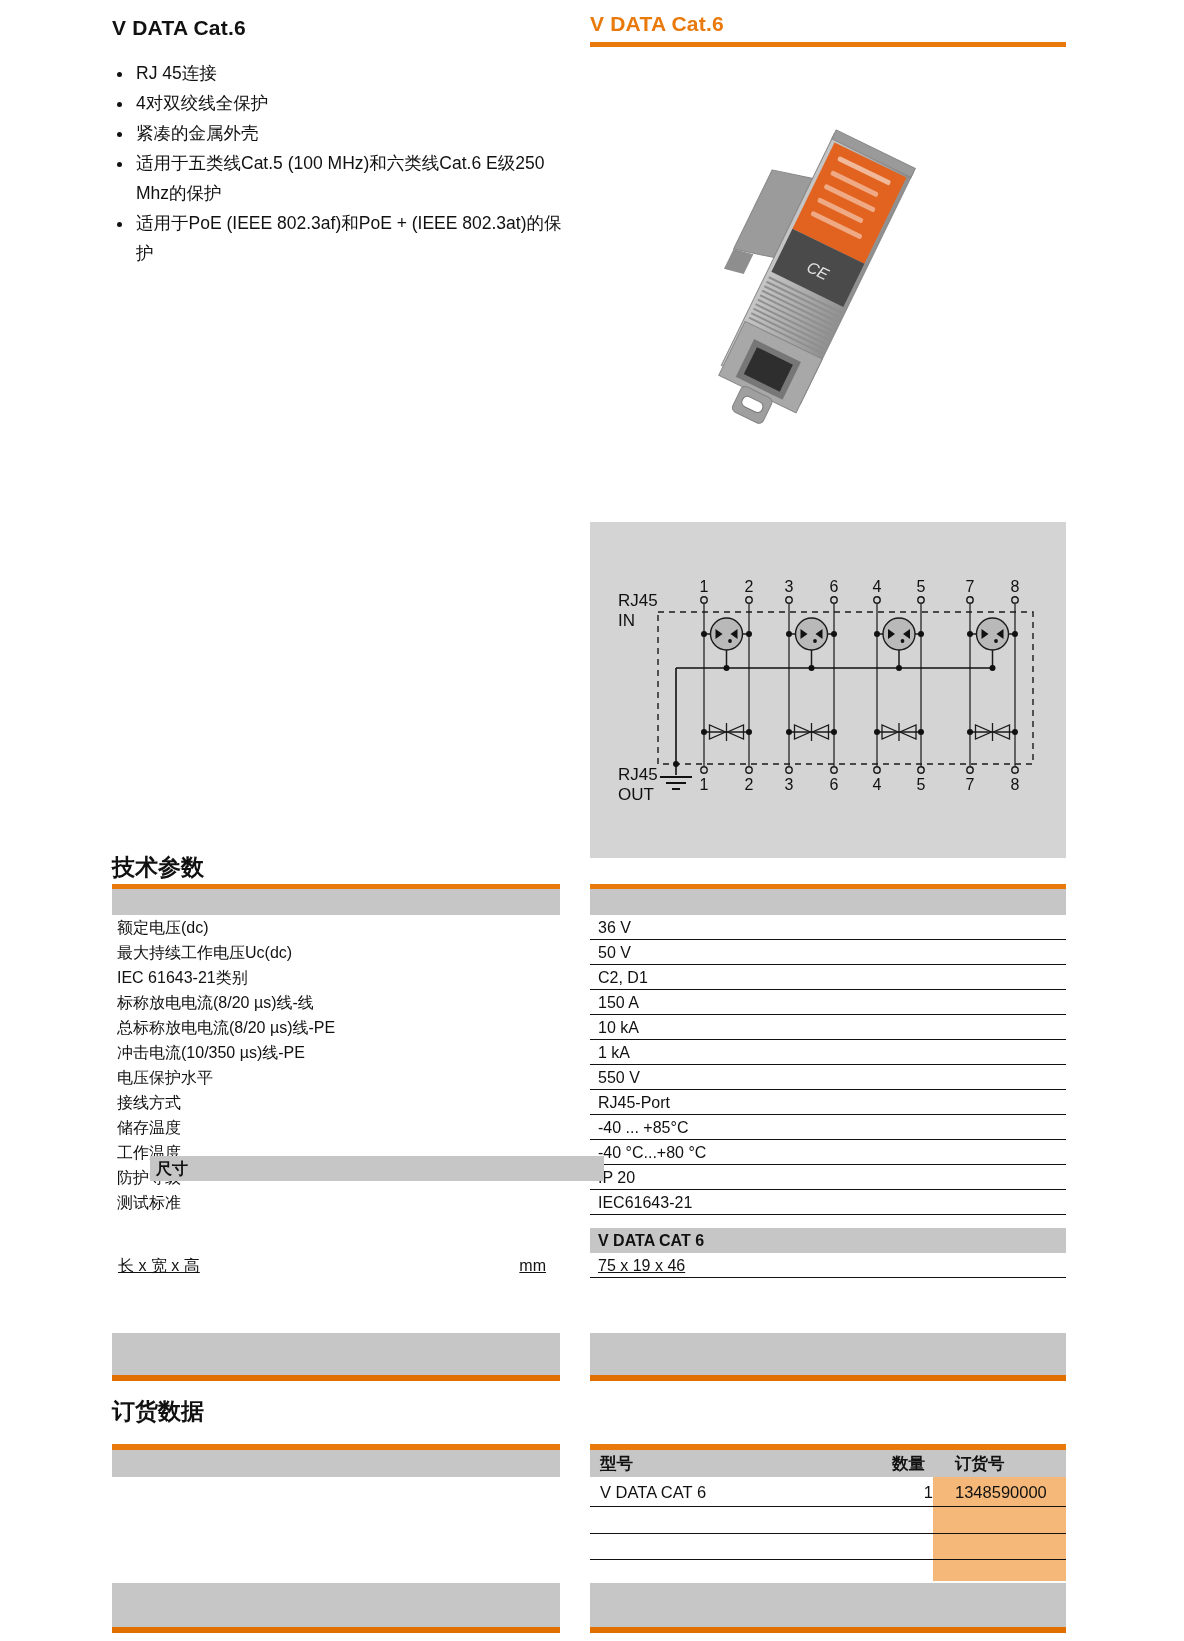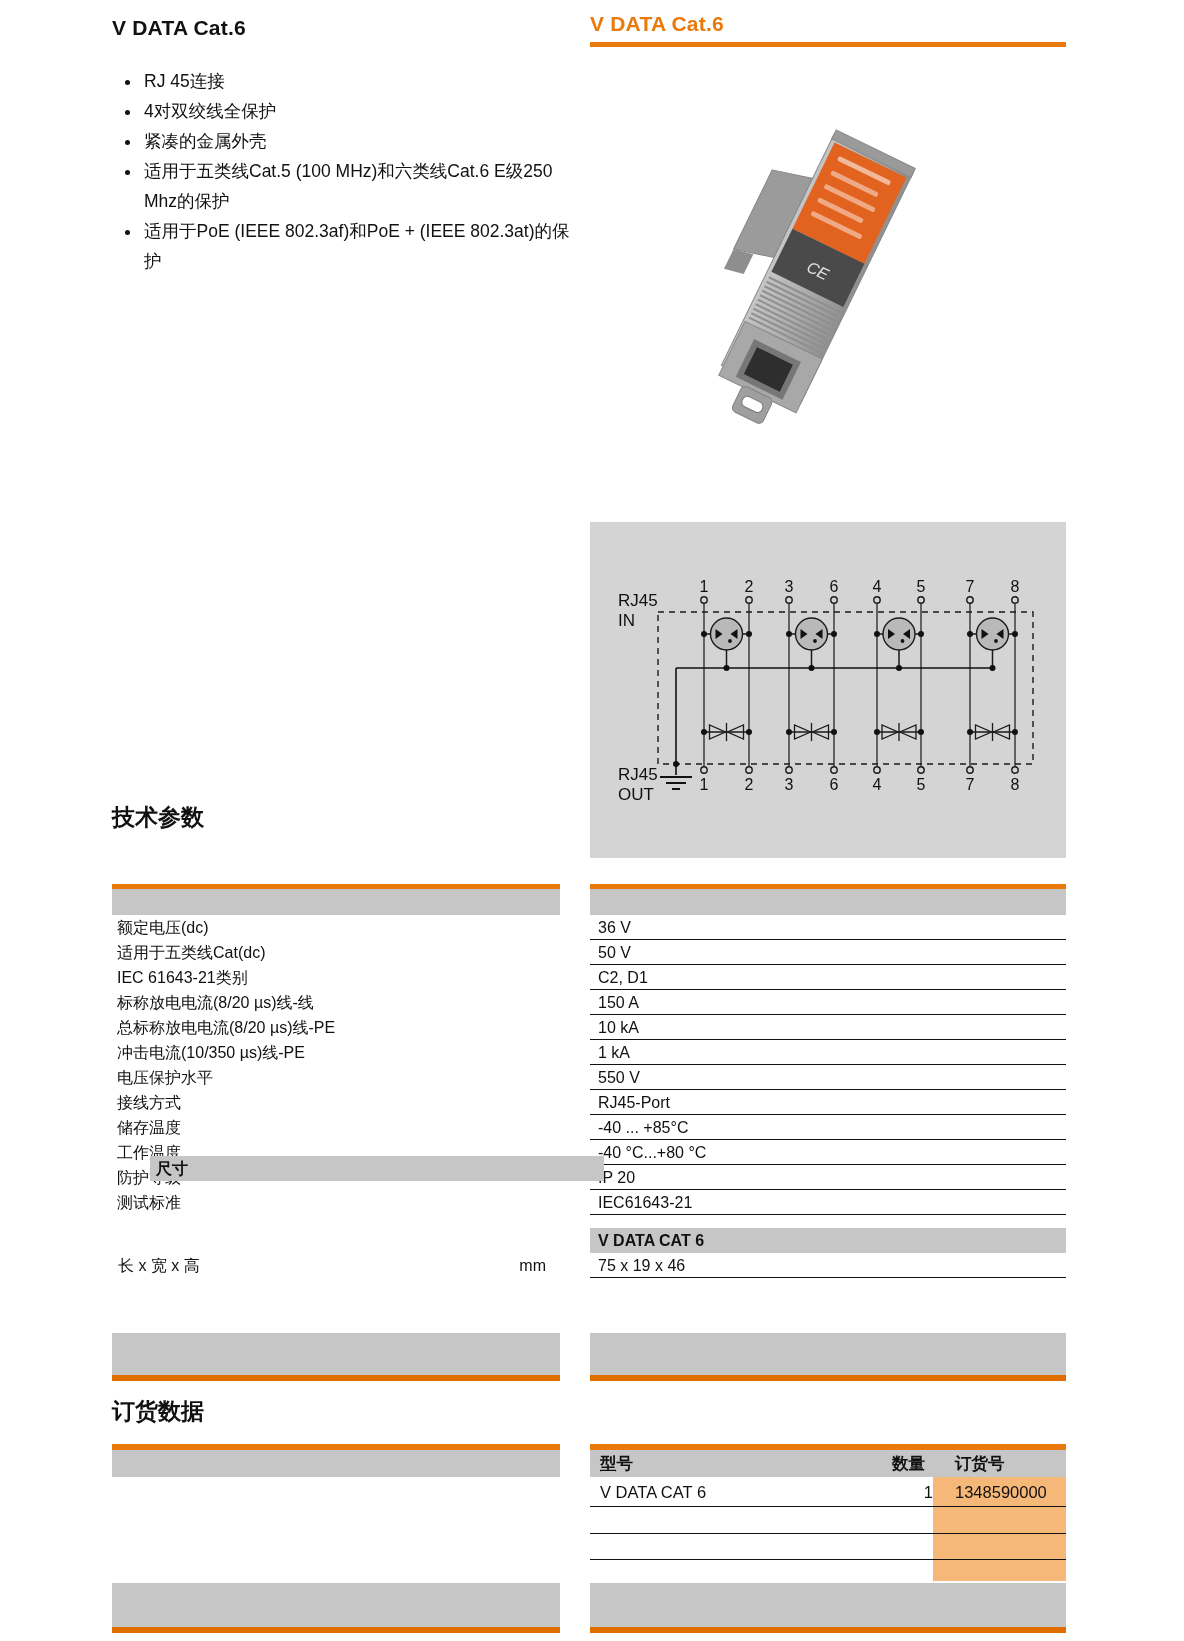--- a/index.html
+++ b/index.html
@@ -9,28 +9,28 @@
   
   .h-title{font-size:21px;font-weight:bold;letter-spacing:0.2px;}
   .h-title.orange{color:var(--accent);}
   .h-section{font-size:23px;font-weight:bold;}
   
   .rule{background:var(--accent);height:5px;}
   .rule-thick{background:var(--accent);height:6px;}
   .band{background:var(--bandgray);}
   .band-borderbottom{border-bottom:6px solid var(--deep);}
   
-  ul.features{margin:8px;padding:0 0 0 22px;width:430px;font-size:17.5px;line-height:30px;}
+  ul.features{margin:0;padding:0 0 0 22px;width:430px;font-size:17.5px;line-height:30px;}
   ul.features li{padding-left:2px;}
   
   .trow{height:25px;line-height:25px;font-size:16px;box-sizing:border-box;white-space:nowrap;}
   .trow.label{padding-left:5px;}
   .trow.value{padding-left:8px;border-bottom:1.4px solid #111;}
   .dimband{font-weight:bold;padding-left:6px;font-size:16px;line-height:25px;height:25px;}
-  .dimrow{height:25px;line-height:25px;font-size:16px;box-sizing:border-box;display:flex;}
+  .dimrow{height:25px;line-height:25px;font-size:16px;box-sizing:border-box;display:flex;text-decoration:underline;}
   
   .ohead{display:flex;height:27px;line-height:27px;font-size:16.5px;font-weight:bold;}
   .ohead .c-type{flex:1;padding-left:10px;}
   .ohead .c-qty{width:70px;text-align:right;}
   .ohead .c-ord{width:133px;padding-left:22px;box-sizing:border-box;margin-left:8px;}
   .orow{display:flex;box-sizing:border-box;font-size:16.5px;}
   .orow .c-type{flex:1;padding-left:10px;}
   .orow .c-qty{width:70px;text-align:right;}
   .orow .c-ord{width:133px;padding-left:22px;box-sizing:border-box;font-weight:normal;}
   .underline{border-bottom:1.6px solid #111;}
@@ -243,29 +243,29 @@
 
       <line x1="380" y1="210" x2="425" y2="210" stroke-width="1.5"></line>
         <circle cx="380" cy="210" r="3" fill="#111" stroke="none"></circle>
         <circle cx="425" cy="210" r="3" fill="#111" stroke="none"></circle>
       <path d="M385.5 203 L385.5 217 L401.5 210 Z"></path>
         <path d="M419.5 203 L419.5 217 L403.5 210 Z"></path>
         <line x1="402.5" y1="201" x2="402.5" y2="219"></line>
     </g>
   </svg>
 
-  <div class="abs h-section" style="left:112px;top:802px;">技术参数</div>
+  <div class="abs h-section" style="left:112px;top:852px;">技术参数</div>
   <div class="abs rule" style="left:112px;top:884px;width:448px;"></div>
   <div class="abs rule" style="left:590px;top:884px;width:476px;"></div>
   <div class="abs band" style="left:112px;top:889px;width:448px;height:26px;"></div>
   <div class="abs band" style="left:590px;top:889px;width:476px;height:26px;"></div>
 
   <div class="abs" style="left:112px;top:915px;width:448px;">
     <div class="trow label">额定电压(dc)</div>
-    <div class="trow label">适用于五类线Cat(dc)</div>
+    <div class="trow label">最大持续工作电压Uc(dc)</div>
     <div class="trow label">IEC 61643-21类别</div>
     <div class="trow label">标称放电电流(8/20 µs)线-线</div>
     <div class="trow label">总标称放电电流(8/20 µs)线-PE</div>
     <div class="trow label">冲击电流(10/350 µs)线-PE</div>
     <div class="trow label">电压保护水平</div>
     <div class="trow label">接线方式</div>
     <div class="trow label">储存温度</div>
     <div class="trow label">工作温度</div>
     <div class="trow label">防护等级</div>
     <div class="trow label">测试标准</div>

